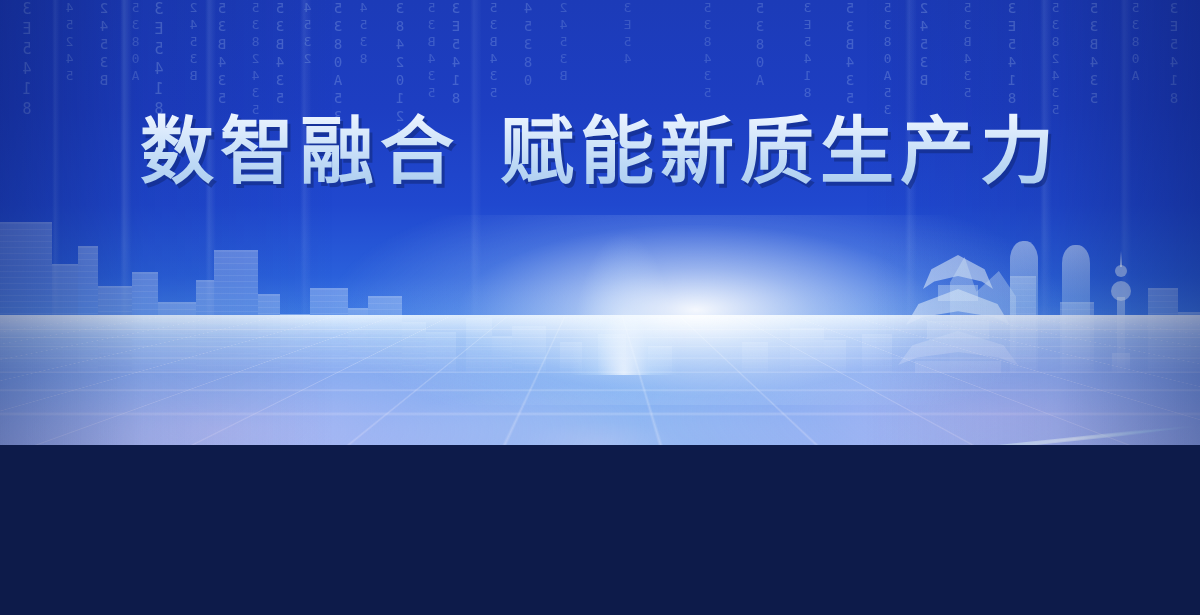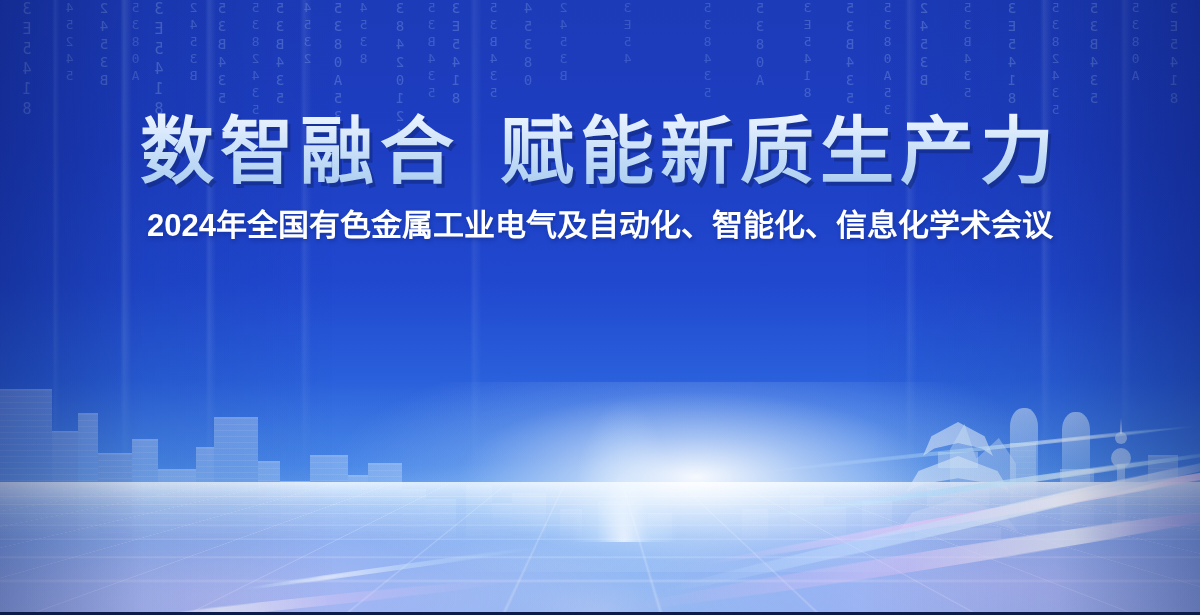--- a/index.html
+++ b/index.html
@@ -8,21 +8,21 @@
     padding: 0;
     background: #0d1b4a;
   }
   body {
     font-family: "Liberation Sans", "DejaVu Sans", sans-serif;
   }
 
   #banner {
     position: relative;
     width: 1200px;
-    height: 612px;
+    height: 445px;
     overflow: hidden;
     background: #1b39b5;
     user-select: none;
   }
 
   
 
   .layer {
     position: absolute;
     left: 0;
@@ -394,17 +394,16 @@
       <div class="streak" style="left: 760px; top: 470px; width: 440px; height: 4px; transform: rotate(-6deg); background: linear-gradient(90deg, rgba(255, 255, 255, 0) 0%, rgba(190, 235, 255, 0.45) 45%, rgba(245, 252, 255, 0.7) 72%, rgba(190, 235, 255, 0.45) 88%, rgba(255, 255, 255, 0) 100%);"></div>
       <div class="streak" style="left: 540px; top: 545px; width: 300px; height: 5px; transform: rotate(172deg); background: linear-gradient(90deg, rgba(255, 255, 255, 0) 0%, rgba(210, 235, 255, 0.4) 45%, rgba(255, 255, 255, 0.6) 72%, rgba(210, 235, 255, 0.4) 88%, rgba(255, 255, 255, 0) 100%);"></div>
       <div class="streak" style="left: 520px; top: 575px; width: 420px; height: 10px; transform: rotate(174deg); background: linear-gradient(90deg, rgba(255, 255, 255, 0) 0%, rgba(226, 200, 246, 0.35) 45%, rgba(255, 255, 255, 0.6) 72%, rgba(226, 200, 246, 0.35) 88%, rgba(255, 255, 255, 0) 100%);"></div>
     </div>
   <div class="ground-glow"></div>
   <div class="layer vignette"></div>
 
   <div class="content">
     <h1 class="main-title"><span>数智融合</span><span class="gap"></span><span>赋能新质生产力</span></h1>
 
-    <p class="sub sub-2">2024年全国有色金属工业电气及自动化、智能化、信息化学术会议</p>
 
   </div>
 
 </div>
 
 </body></html>

